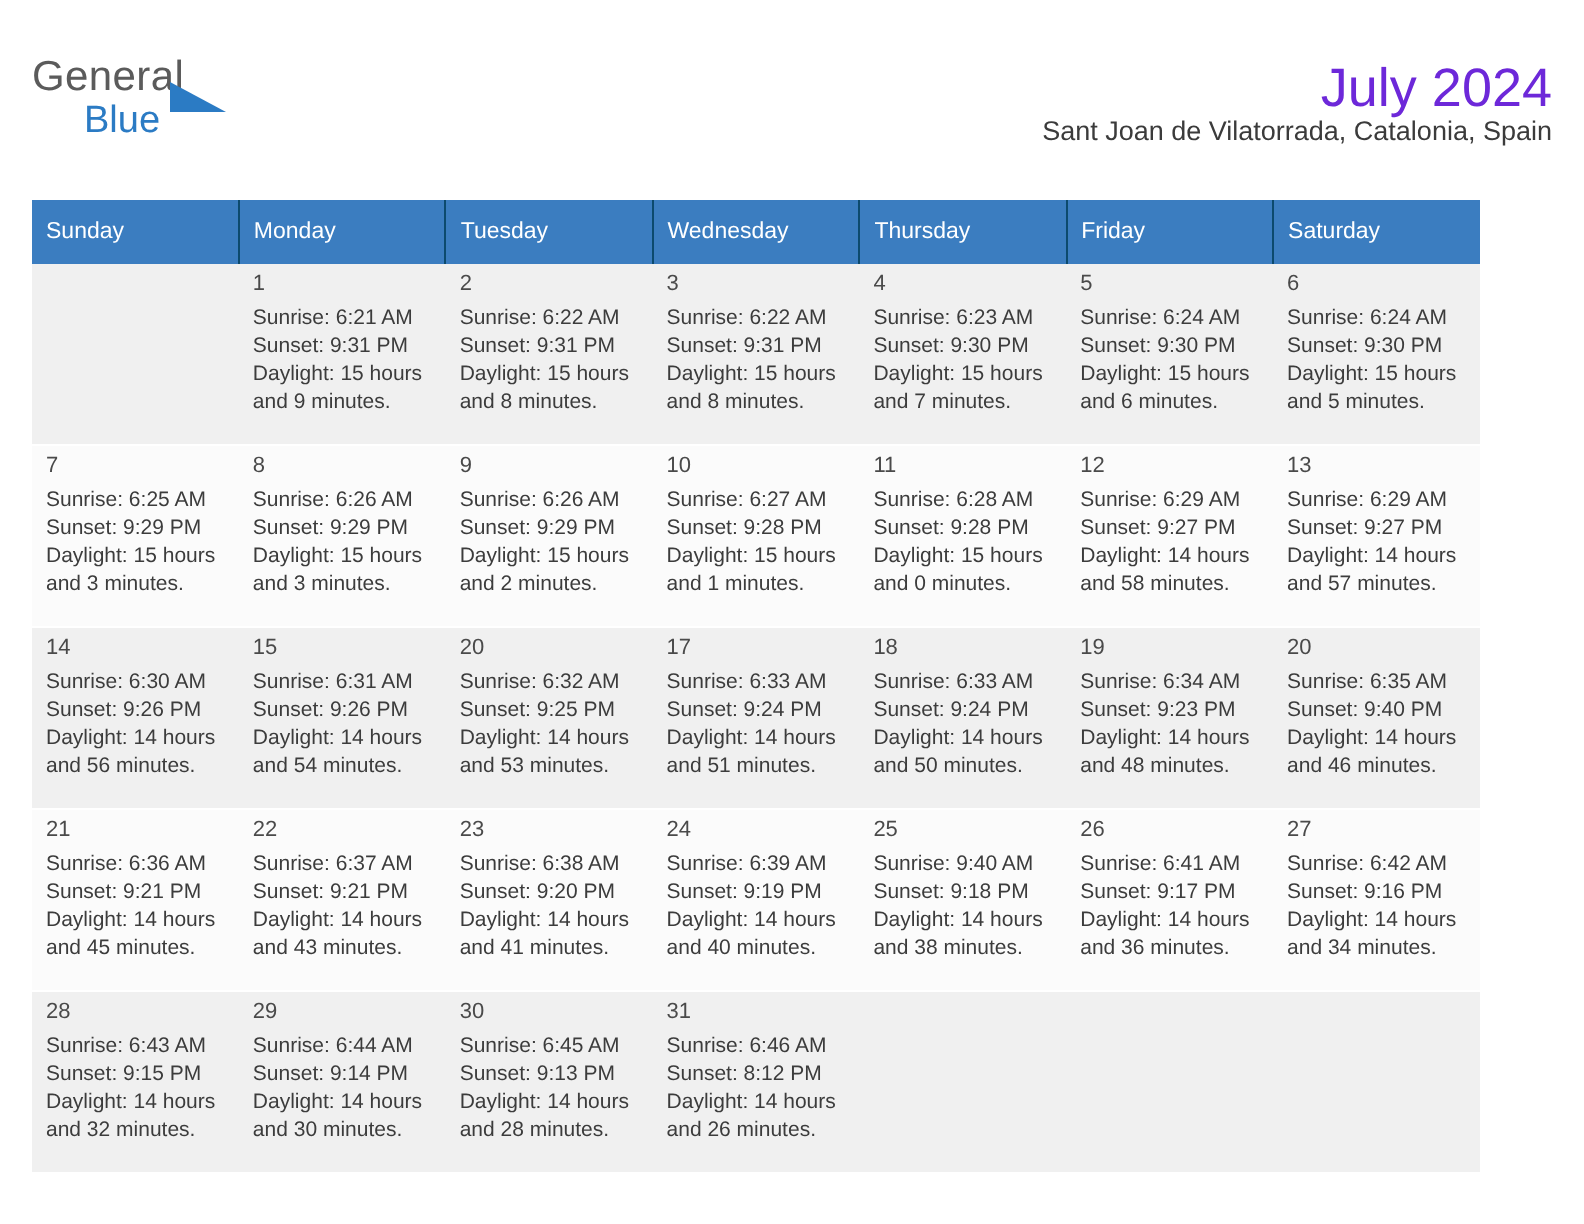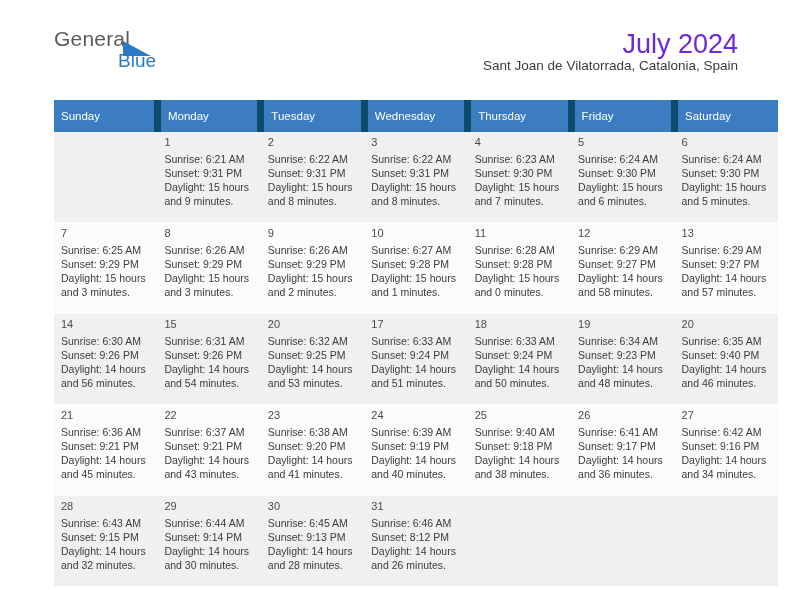--- a/index.html
+++ b/index.html
@@ -12,21 +12,21 @@
     background: #ffffff;
     font-family: "Liberation Sans", sans-serif;
     color: #333333;
     overflow: hidden;
   }
   .page {
     position: relative;
     width: 792px;
     height: 536px;
     box-sizing: border-box;
-    padding: 0 54px;
+    padding: 0 16px;
   }
   
   .header {
     display: flex;
     align-items: flex-start;
     justify-content: space-between;
     padding-top: 28px;
     height: 56px;
   }
   .logo {
@@ -39,21 +39,20 @@
     color: #5b5b5b;
     letter-spacing: 0.2px;
     display: inline-block;
   }
   .logo-blue {
     font-size: 19px;
     color: #2b7bc4;
     display: block;
     margin-top: 2px;
     margin-left: 26px;
-    text-align: center;
   }
   .logo-mark {
     position: absolute;
     left: 69px;
     top: 13px;
     width: 0;
     height: 0;
     border-left: 28px solid #2b7bc4;
     border-top: 15px solid transparent;
   }
@@ -78,21 +77,21 @@
     border-collapse: collapse;
     table-layout: fixed;
   }
   .calendar th {
     background: #3b7dc0;
     color: #ffffff;
     font-weight: normal;
     font-size: 11.5px;
     text-align: left;
     padding: 6px 0 6px 7px;
-    border-right: 7px solid #0c4a6e;
+    border-right: 1px solid #0c4a6e;
     height: 20px;
   }
   .calendar th:last-child { border-right: none; }
   .calendar td {
     vertical-align: top;
     height: 82px;
     padding: 4px 6px 4px 7px;
     border-bottom: 1px solid #ffffff;
     font-size: 10.5px;
     line-height: 1.32;

